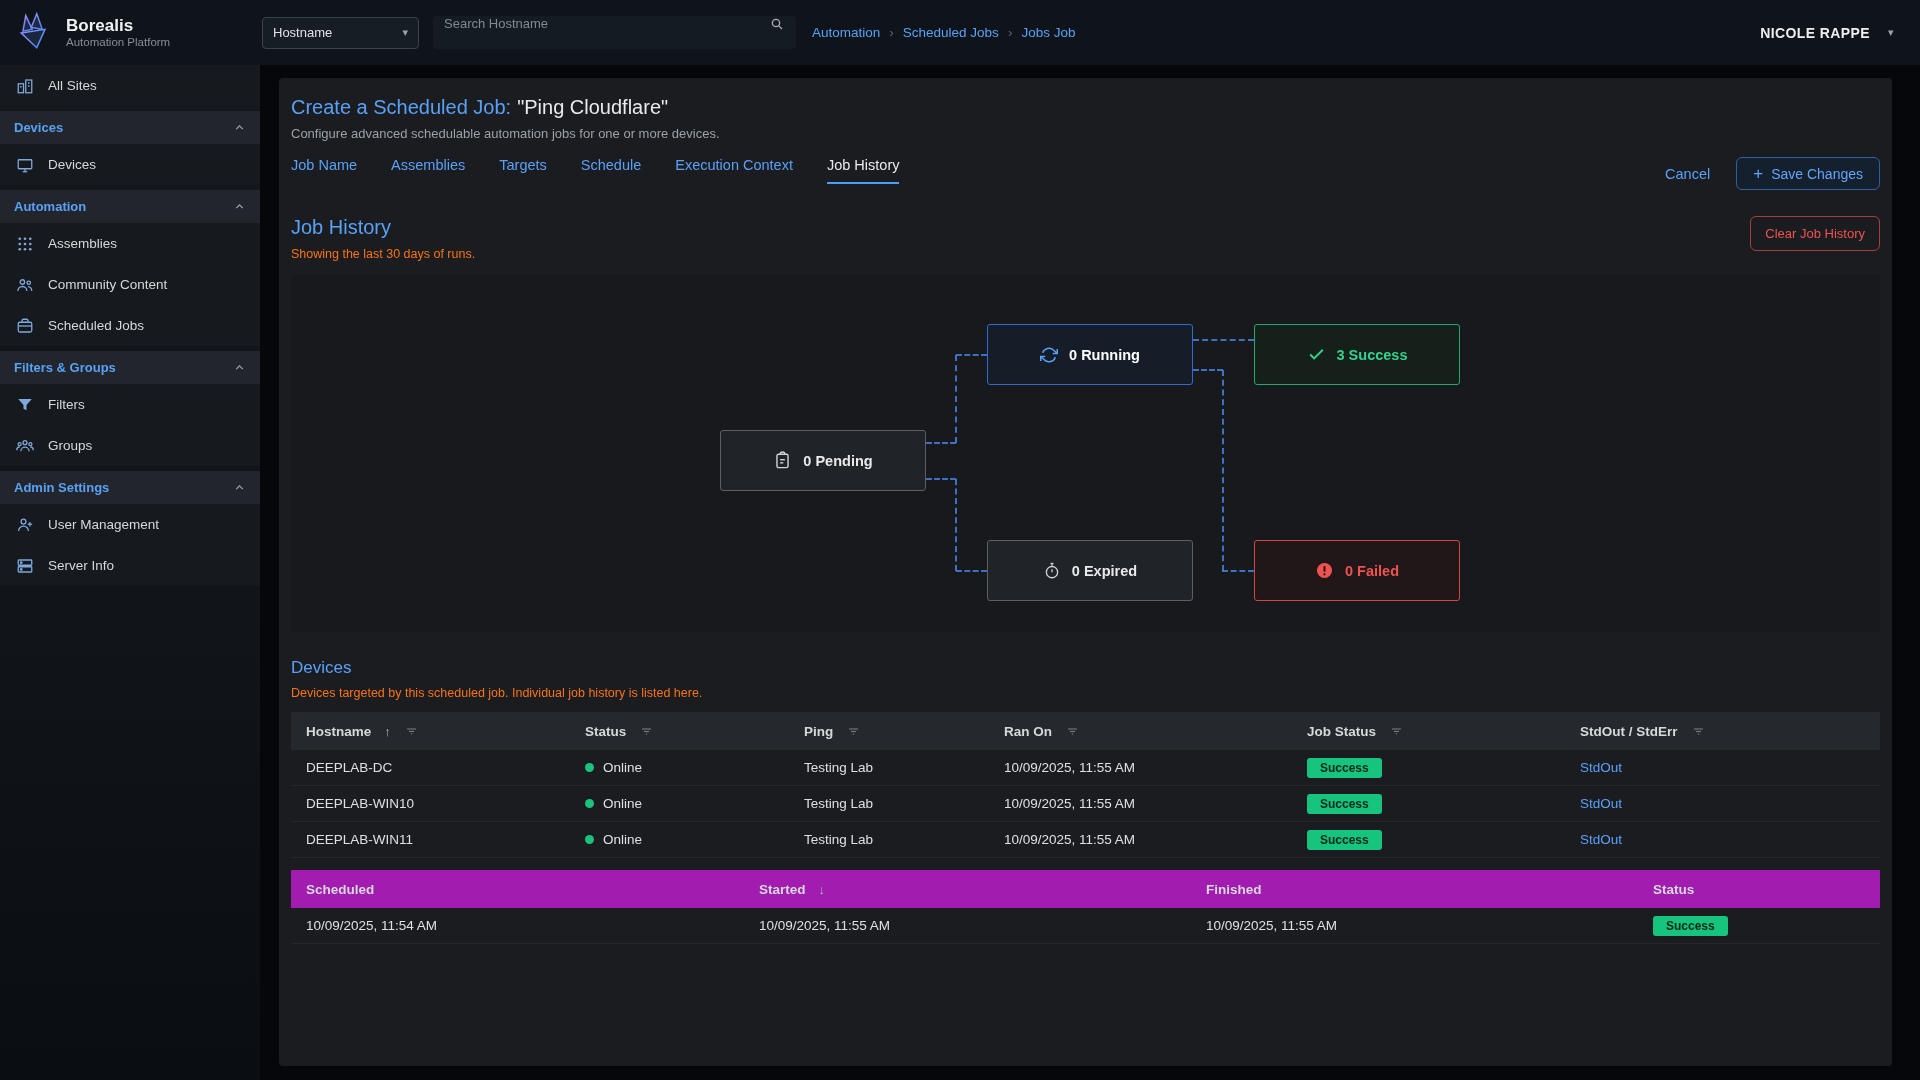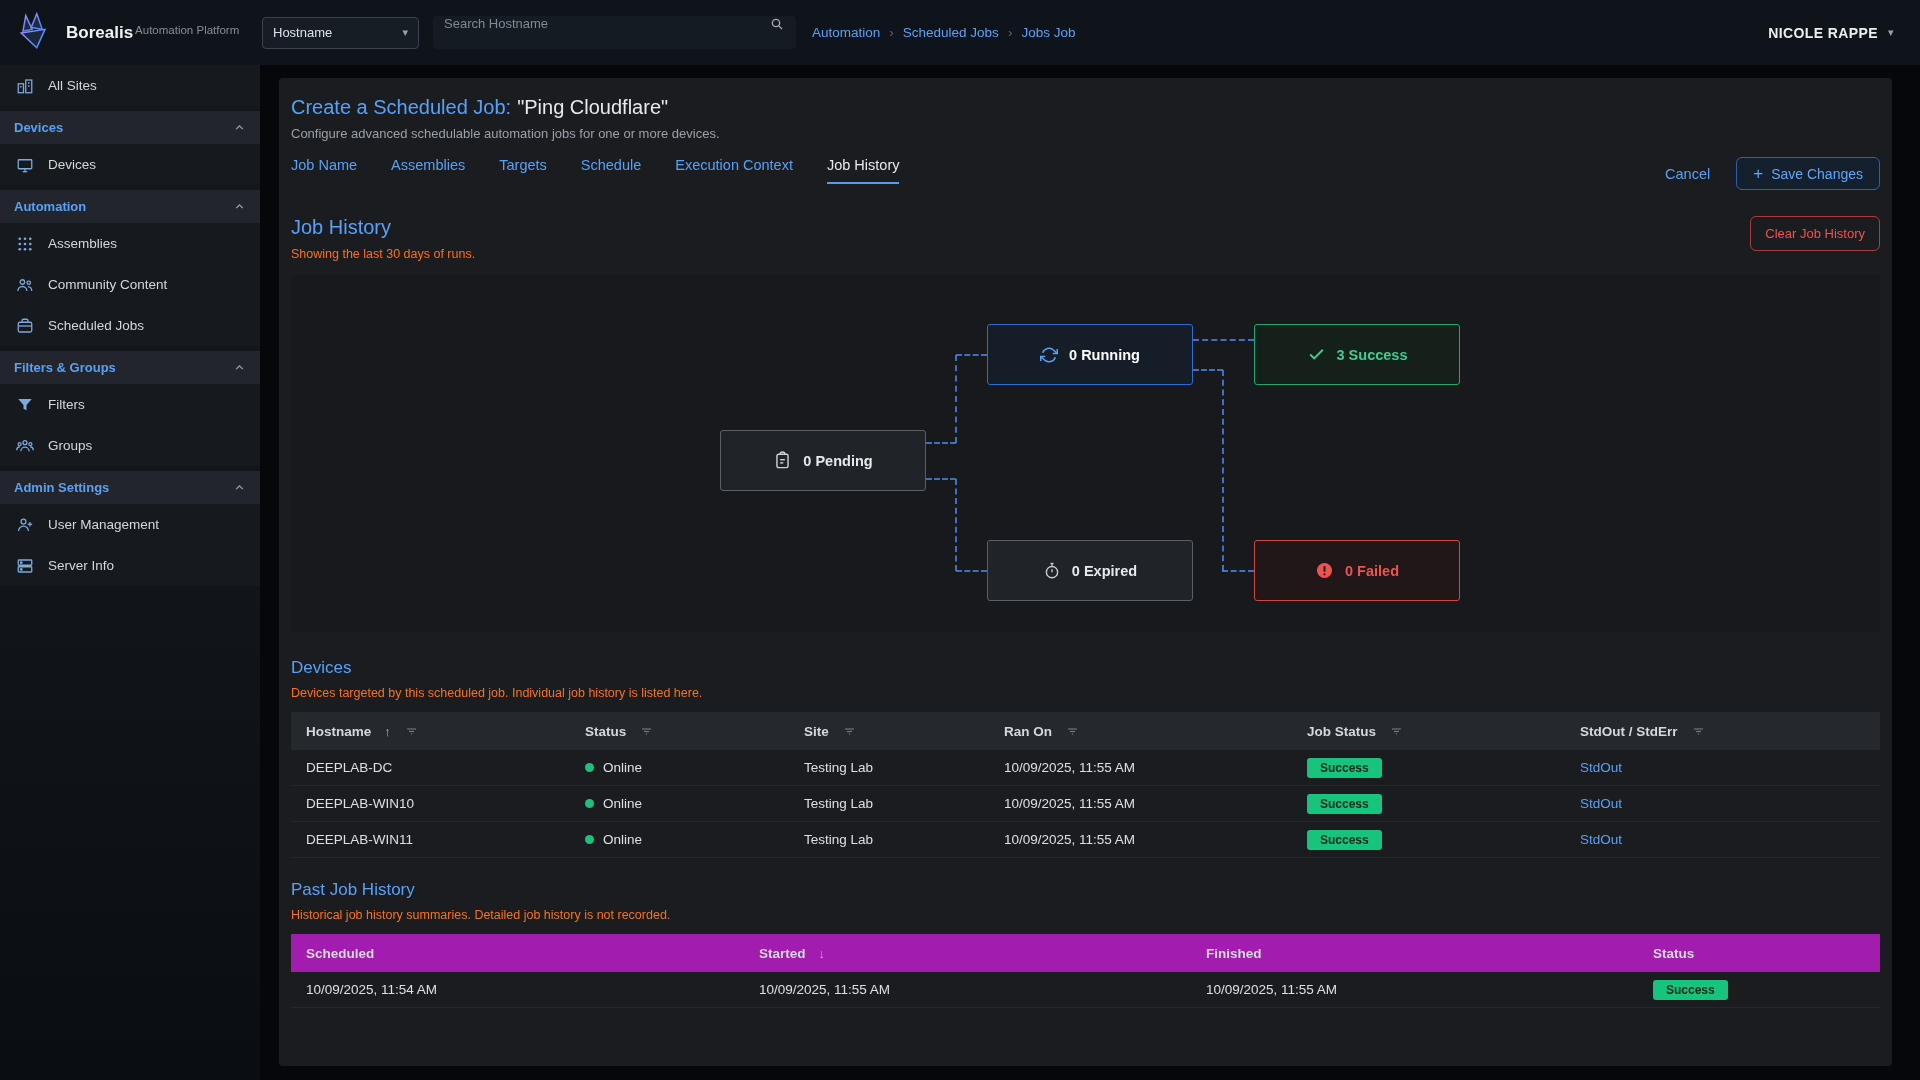--- a/index.html
+++ b/index.html
@@ -3,35 +3,35 @@
 <meta charset="utf-8">
 <style>
   *{box-sizing:border-box;margin:0;padding:0}
   html,body{width:1920px;height:1080px;overflow:hidden;background:#05070a;
     font-family:"Liberation Sans","DejaVu Sans",sans-serif;color:#e4e6e9}
 
   
   .topbar{position:absolute;left:0;top:0;width:1920px;height:65px;background:#0f141a;
     display:flex;align-items:center;z-index:5}
   .brand{width:260px;flex:0 0 260px;height:100%;display:flex;align-items:center;gap:10px;padding-left:12px;cursor:pointer}
-  .brand-text{display:flex;gap:2px}
+  .brand-text{display:flex;flex-direction:column;gap:2px}
   .brand-name{font-size:17px;font-weight:bold;color:#f0f2f4;line-height:1}
   .brand-tag{font-size:11.5px;color:#878d94}
   .host-select{width:157px;height:32px;margin-left:2px;background:#171d24;border:1px solid #3a434c;
     border-radius:4px;display:flex;align-items:center;justify-content:space-between;padding:0 10px;
     font-size:13px;color:#dfe2e5;cursor:pointer}
   .caret{font-size:11px;color:#9aa1a8}
   .searchbox{width:363px;height:33px;margin-left:14px;background:#151b22;border-radius:4px;
     display:flex;align-items:flex-start;padding:0 11px}
   .searchbox input{flex:1;background:transparent;border:0;outline:0;color:#dfe2e5;font-size:13px;font-family:inherit}
   .searchbox input::placeholder{color:#828990}
   .breadcrumb{display:flex;align-items:center;gap:9px;margin-left:16px;font-size:13.5px}
   .crumb{color:#59a1f7;cursor:pointer}
   .crumb-sep{color:#5c6670}
-  .user{margin-left:auto;margin-right:26px;display:flex;align-items:center;gap:10px;font-size:14px;
+  .user{margin-left:auto;margin-right:26px;display:flex;align-items:center;gap:18px;font-size:14px;
     font-weight:bold;letter-spacing:.4px;color:#eceef0;cursor:pointer}
 
   
   .sidebar{position:absolute;left:0;top:65px;width:260px;height:1015px;
     background:linear-gradient(180deg,#14181d 0%,#11151a 55%,#0a0d11 100%)}
   .side-section{margin-bottom:5px}
   .side-head{height:33px;background:#22262c;display:flex;align-items:center;justify-content:space-between;
     padding:0 14px;color:#59a1f7;font-size:13px;font-weight:bold;cursor:pointer}
   .side-item{height:41px;display:flex;align-items:center;gap:13px;padding-left:15px;font-size:13.5px;
     color:#d4d8db;background:#161a1f;cursor:pointer}
@@ -423,21 +423,21 @@
           <span>Status</span>
           <span>
             <svg width="15" height="15" viewBox="0 0 24 24" fill="none" stroke="#777d84" stroke-width="1.8">
                 <line x1="5" y1="8" x2="19" y2="8"></line>
                 <line x1="8" y1="12" x2="16" y2="12"></line>
                 <line x1="11" y1="16" x2="13" y2="16"></line>
               </svg>
           </span>
         </div>
         <div class="th">
-          <span>Site</span>
+          <span>Ping</span>
           <span>
             <svg width="15" height="15" viewBox="0 0 24 24" fill="none" stroke="#777d84" stroke-width="1.8">
                 <line x1="5" y1="8" x2="19" y2="8"></line>
                 <line x1="8" y1="12" x2="16" y2="12"></line>
                 <line x1="11" y1="16" x2="13" y2="16"></line>
               </svg>
           </span>
         </div>
         <div class="th">
           <span>Ran On</span>
@@ -513,24 +513,20 @@
         <div class="td">10/09/2025, 11:55 AM</div>
         <div class="td">
           <span class="badge">Success</span>
         </div>
         <div class="td">
           <span class="link">StdOut</span>
         </div>
       </div>
     </div>
 
-    <div class="past-head">
-      <div class="h-section">Past Job History</div>
-      <div class="h-desc">Historical job history summaries. Detailed job history is not recorded.</div>
-    </div>
 
     <div class="table">
       <div class="thead2">
         <div class="th">
           <span>Scheduled</span>
         </div>
         <div class="th">
           <span>Started</span>
           <span class="sort">↓</span>
         </div>

